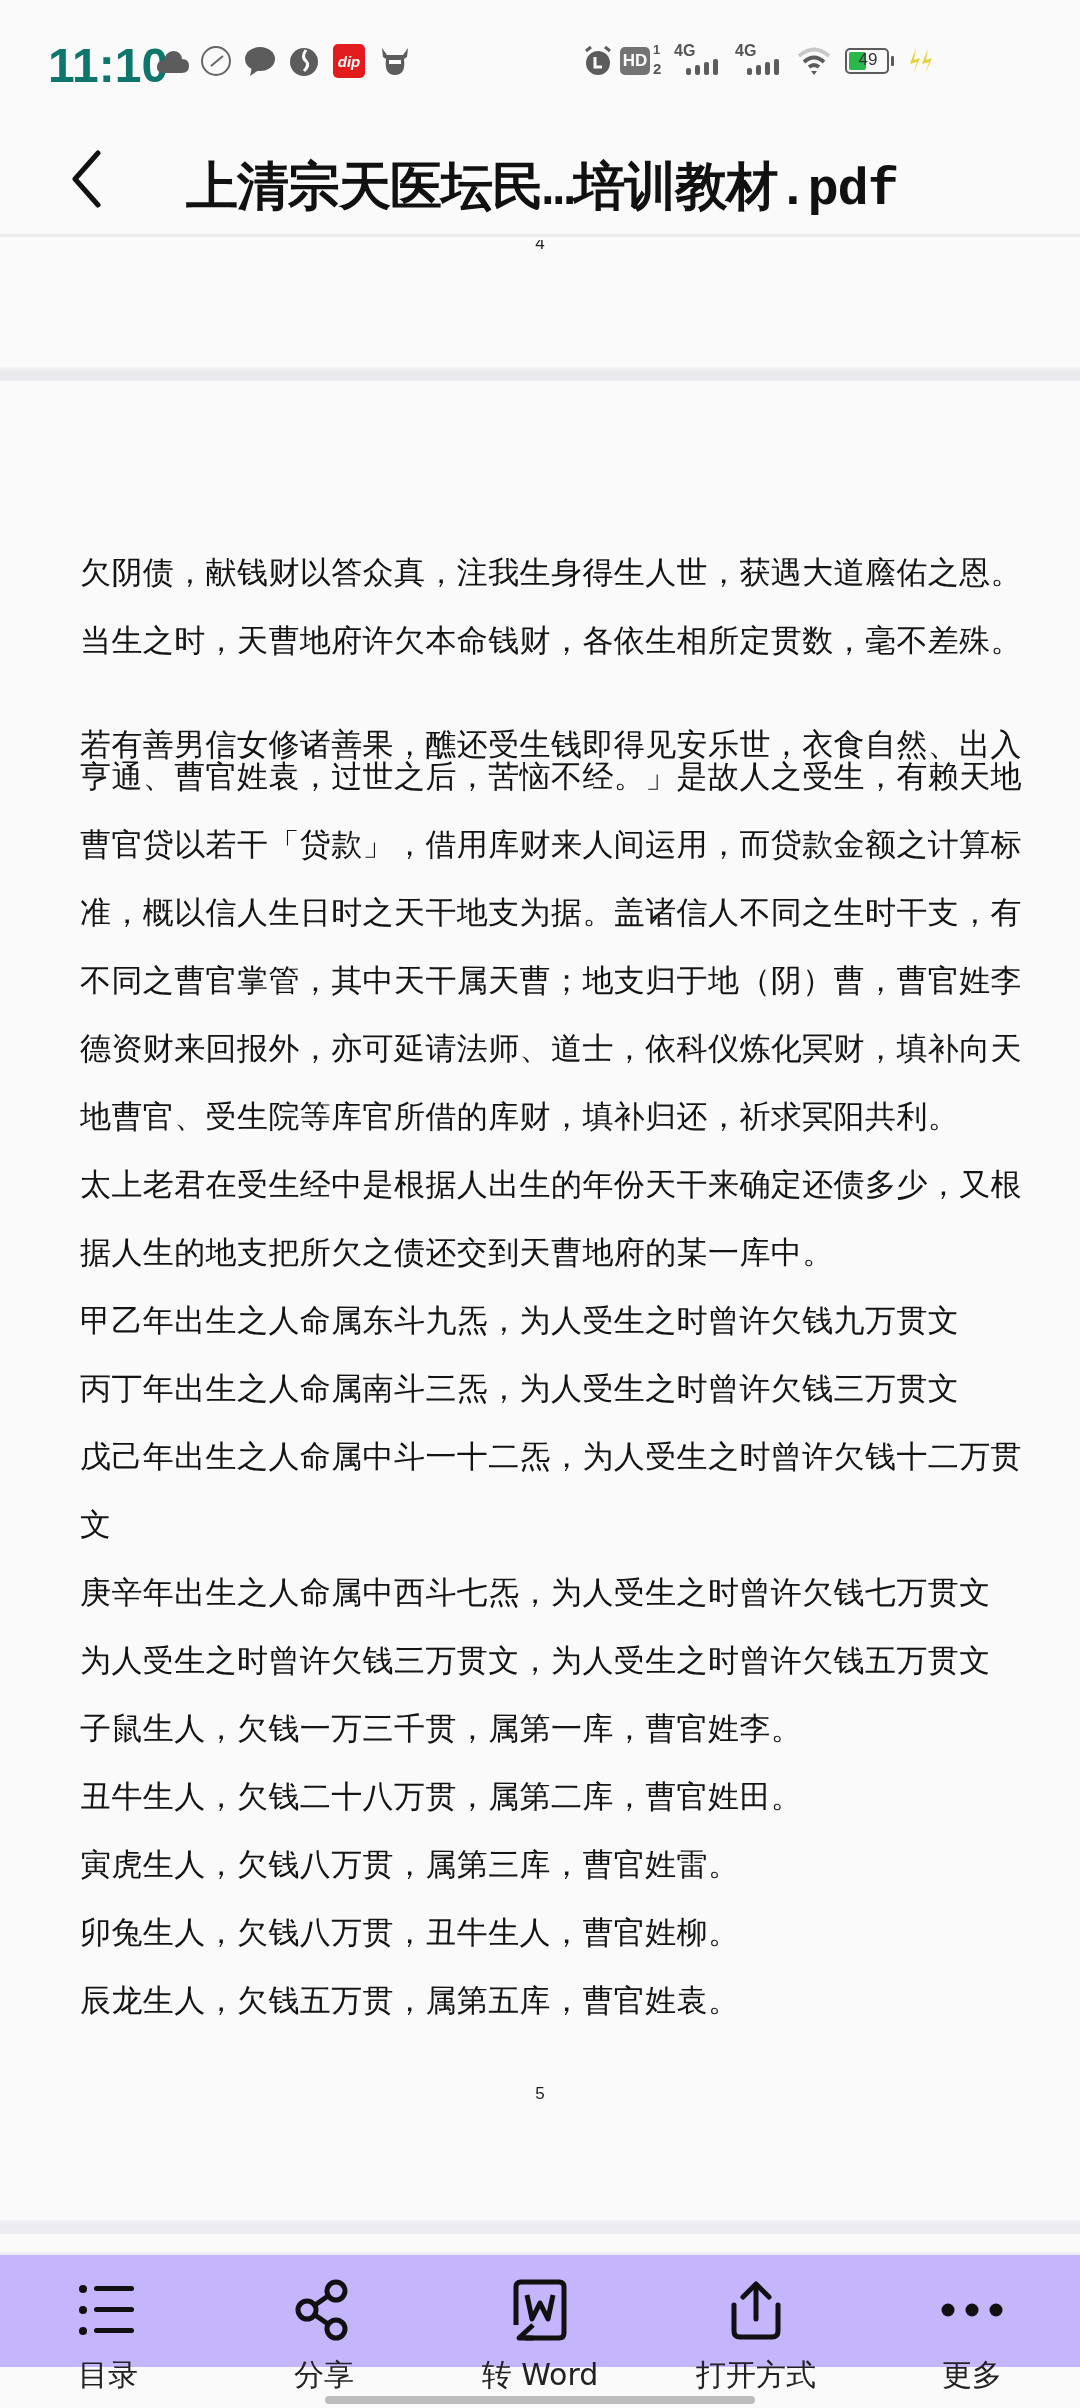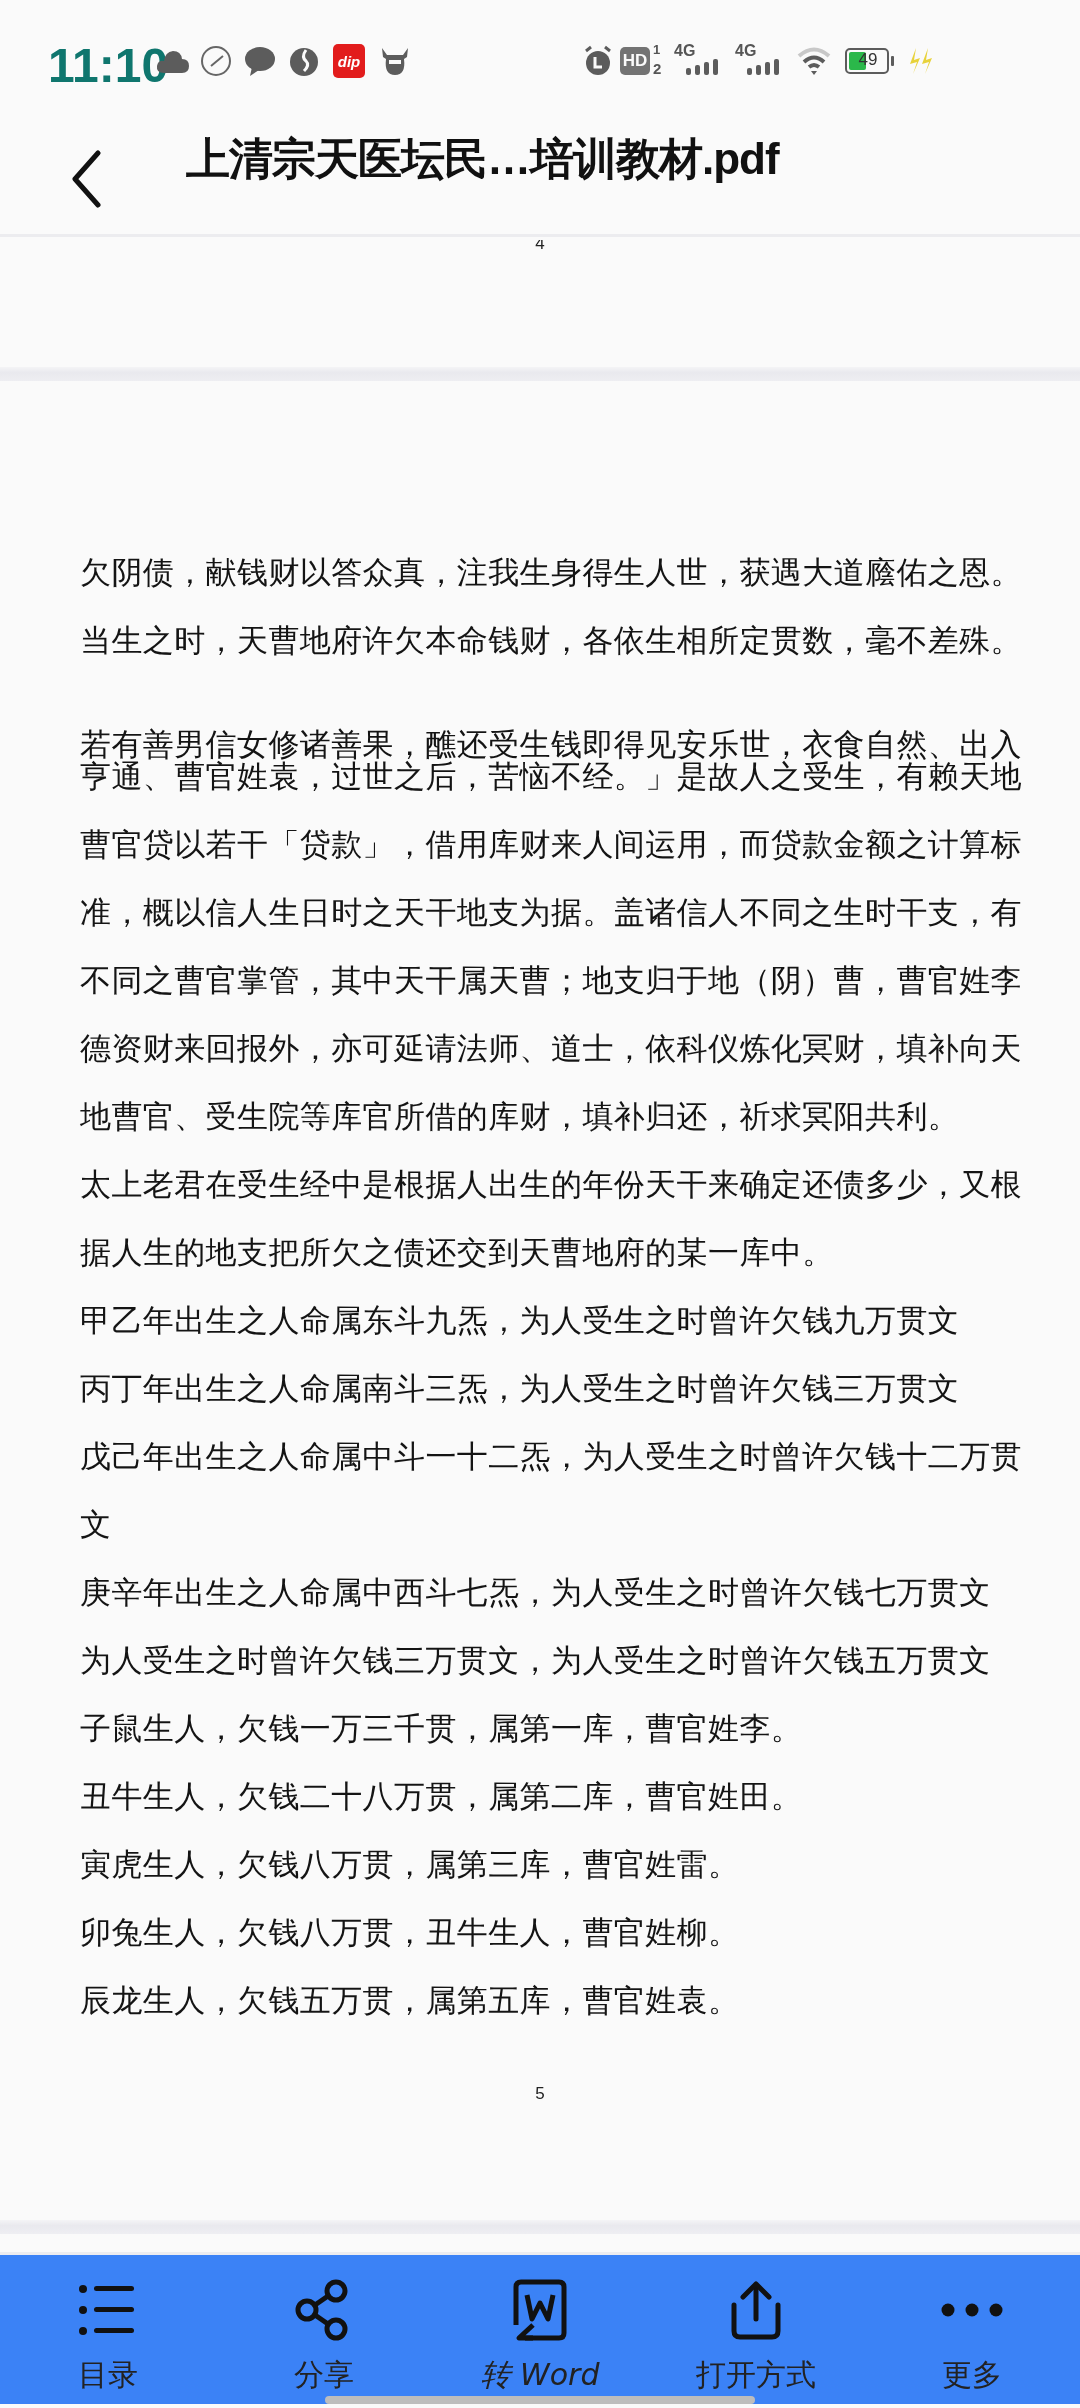--- a/index.html
+++ b/index.html
@@ -8,30 +8,30 @@
 
   
   .status-bar { position: absolute; left: 0; top: 0; width: 1080px; height: 120px; background: #fafafa; }
   .sb-time { position: absolute; left: 48px; top: 38px; font-size: 48px; color: #0f766e; font-family: "Liberation Sans", sans-serif; letter-spacing: 0px; font-weight: bold; }
   .sb-icon { position: absolute; top: 44px; height: 34px; display: flex; align-items: center; justify-content: center; }
   .sb-right-text { font-family: "Liberation Sans", sans-serif; font-weight: bold; color: #555; }
 
   
   .header { position: absolute; left: 0; top: 120px; width: 1080px; height: 117px; background: #fafafa; border-bottom: 3px solid #ececef; }
   .back-btn { position: absolute; left: 56px; top: 24px; width: 60px; height: 70px; display: flex; align-items: center; justify-content: center; cursor: pointer; }
-  .title { position: absolute; left: 186px; top: 10px; font-size: 44px; font-weight: bold; color: #111; white-space: nowrap; font-family: Liberation Sans, sans-serif; letter-spacing: -1px; }
+  .title { position: absolute; left: 186px; top: 32px; font-size: 52px; font-weight: bold; color: #111; white-space: nowrap; font-family: Liberation Mono, monospace; letter-spacing: -1px; }
 
   
   .doc { position: absolute; left: 0; top: 240px; width: 1080px; height: 2010px; background: #fafafa; overflow: hidden; }
   .page-num { position: absolute; width: 1080px; text-align: center; font-size: 17px; color: #222; font-family: "Liberation Sans", sans-serif; }
   .page-gap { position: absolute; left: 0; width: 1080px; height: 14px; background: linear-gradient(#f4f4f6, #e9e9ee 40%, #eeeef2); }
   .page-line { position: absolute; left: 80px; font-size: 31px; line-height: 40px; color: #141414; white-space: nowrap; font-family: "DejaVu Sans", sans-serif; letter-spacing: 0.4px; }
 
   
-  .toolbar { position: absolute; left: 0; top: 2252px; width: 1080px; height: 152px; background: #3b82f6; border-top: 3px solid #ececef; }
+  .toolbar { position: absolute; left: 0; top: 2252px; width: 1080px; height: 115px; background: #c4b5fd; border-top: 3px solid #ececef; }
   .tb-item { position: absolute; top: 0; width: 216px; height: 150px; cursor: pointer; }
   .tb-icon { position: absolute; left: 0; right: 0; top: 22px; height: 66px; display: flex; align-items: center; justify-content: center; }
   .tb-label { position: absolute; left: 0; right: 0; top: 100px; text-align: center; font-size: 30px; color: #222; white-space: nowrap; font-family: "DejaVu Sans", sans-serif; }
   .home-indicator { position: absolute; left: 325px; top: 2396px; width: 430px; height: 8px; border-radius: 4px; background: #bdbdbd; }
 </style>
 </head>
 <body>
 
 <div class="status-bar">
   <div class="sb-time">11:10</div>
@@ -191,21 +191,21 @@
       <svg width="60" height="62" viewBox="0 0 60 62">
           <circle cx="42" cy="12" r="9" fill="none" stroke="#111" stroke-width="5"></circle>
           <circle cx="13" cy="31" r="9" fill="none" stroke="#111" stroke-width="5"></circle>
           <circle cx="42" cy="50" r="9" fill="none" stroke="#111" stroke-width="5"></circle>
           <line x1="21" y1="26" x2="34" y2="17" stroke="#111" stroke-width="5"></line>
           <line x1="21" y1="36" x2="34" y2="45" stroke="#111" stroke-width="5"></line>
         </svg>
     </div>
     <div class="tb-label">分享</div>
   </div>
-  <div class="tb-item" style="left:432px;font-style:italic;">
+  <div class="tb-item" style="left:432px;">
     <div class="tb-icon">
       <svg width="58" height="62" viewBox="0 0 58 62">
           <path d="M5 46 L5 8 Q5 3 10 3 L48 3 Q53 3 53 8 L53 54 Q53 59 48 59 L14 59" fill="none" stroke="#111" stroke-width="5" stroke-linejoin="round"></path>
           <path d="M16 16 L21 40 L29 24 L37 40 L42 16" fill="none" stroke="#111" stroke-width="5" stroke-linejoin="round"></path>
           <path d="M22 46 L8 59 L22 59" fill="none" stroke="#111" stroke-width="5" stroke-linejoin="round"></path>
         </svg>
     </div>
     <div class="tb-label">转 Word</div>
   </div>
   <div class="tb-item" style="left:648px;">

